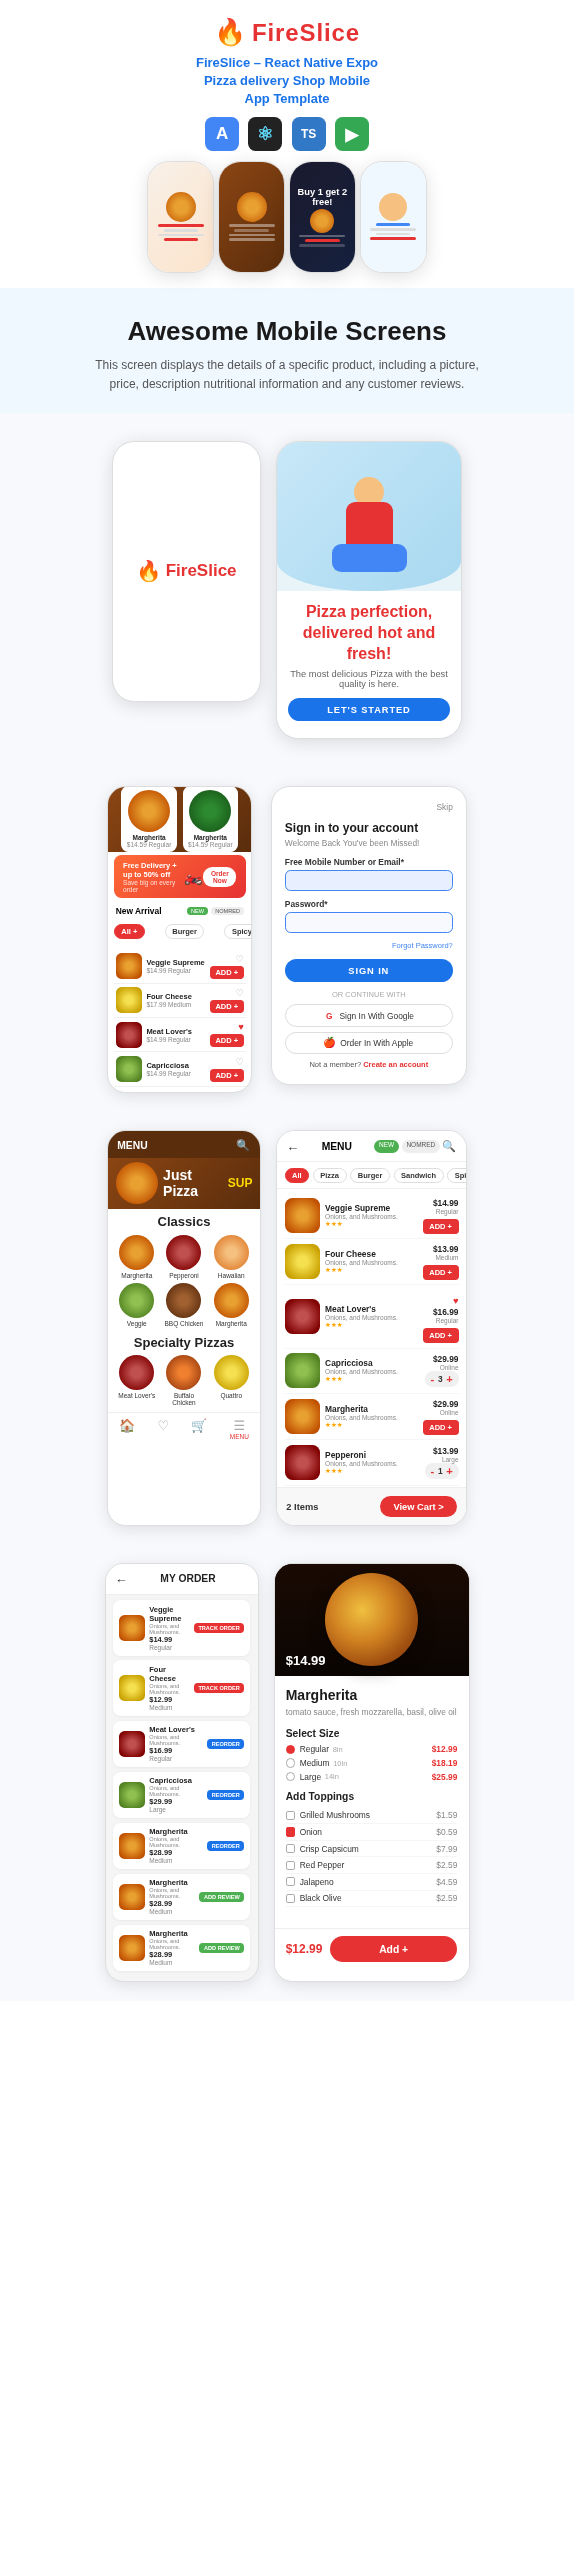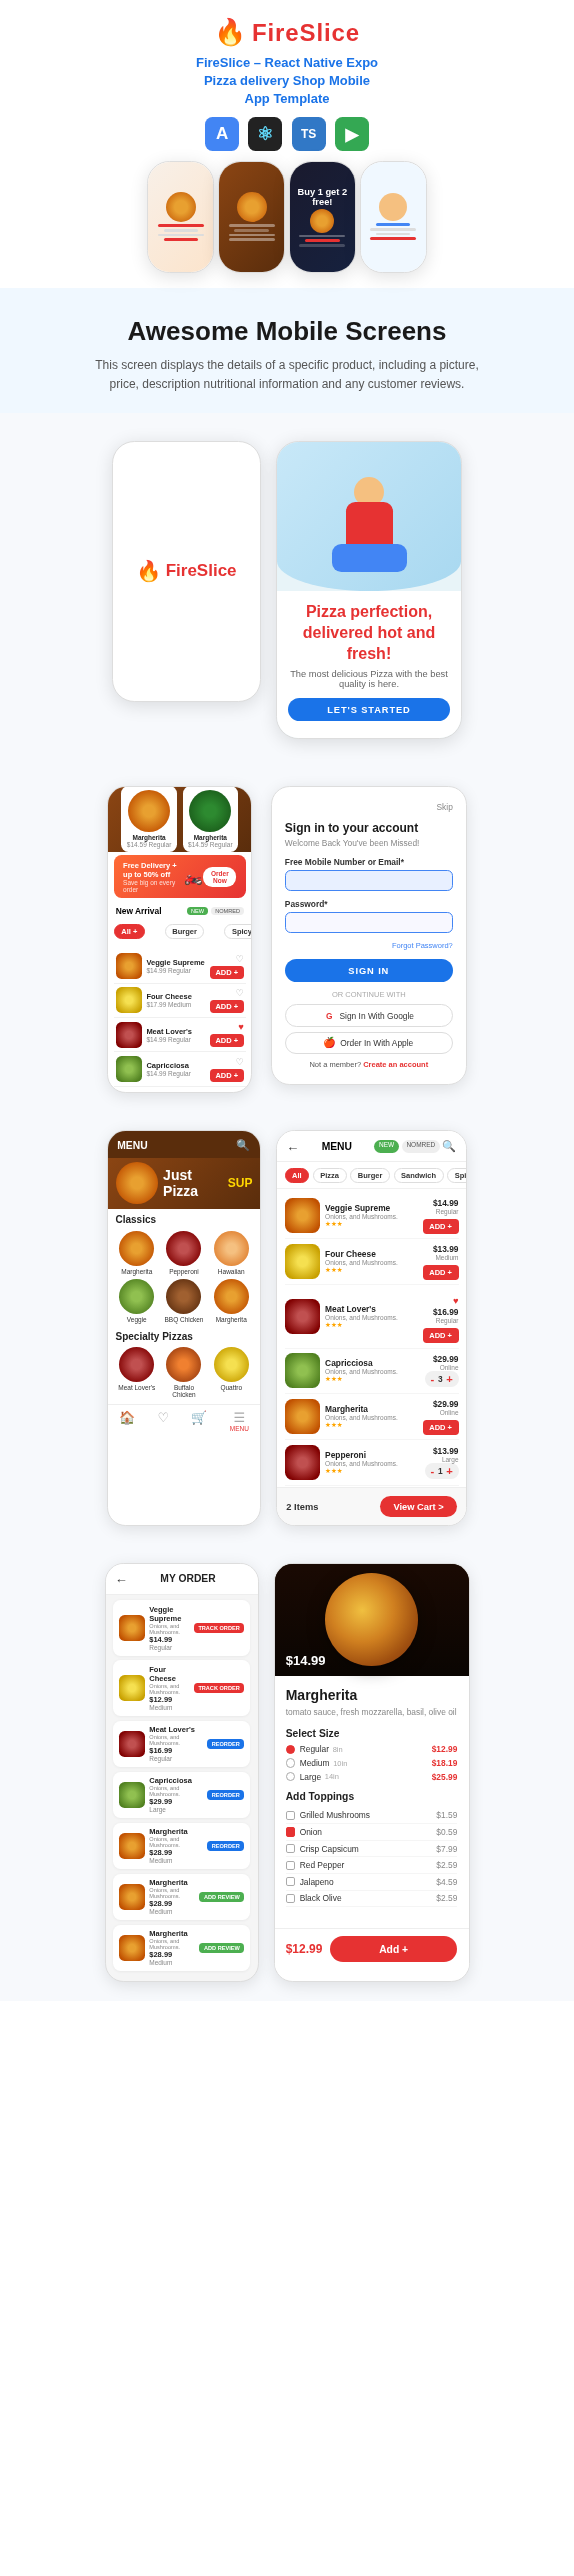--- a/index.html
+++ b/index.html
@@ -433,21 +433,21 @@
       border-radius: 9.3px;
       font-size: 7.5px;
       font-weight: 600;
       border: 0.9px solid #ddd;
       white-space: nowrap;
     }
     .cat-tab.active { background: #e63232; color: #fff; border-color: #e63232; }
     .cat-tab.light { background: #fff; color: #333; }
 
     .classics-section { padding: 5.6px 7.5px; }
-    .section-title-sm { font-size: 10px; font-weight: 700; color: #222; margin-bottom: 5.6px; }
+    .section-title-sm { font-size: 13px; font-weight: 700; color: #222; margin-bottom: 5.6px; text-align: center; }
     .pizza-grid {
       display: grid;
       grid-template-columns: repeat(3, 1fr);
       gap: 4.7px;
       margin-bottom: 7.5px;
     }
     .pizza-grid-item { text-align: center; }
     .pizza-circle-lg {
       width: 35px;
       height: 35px;

